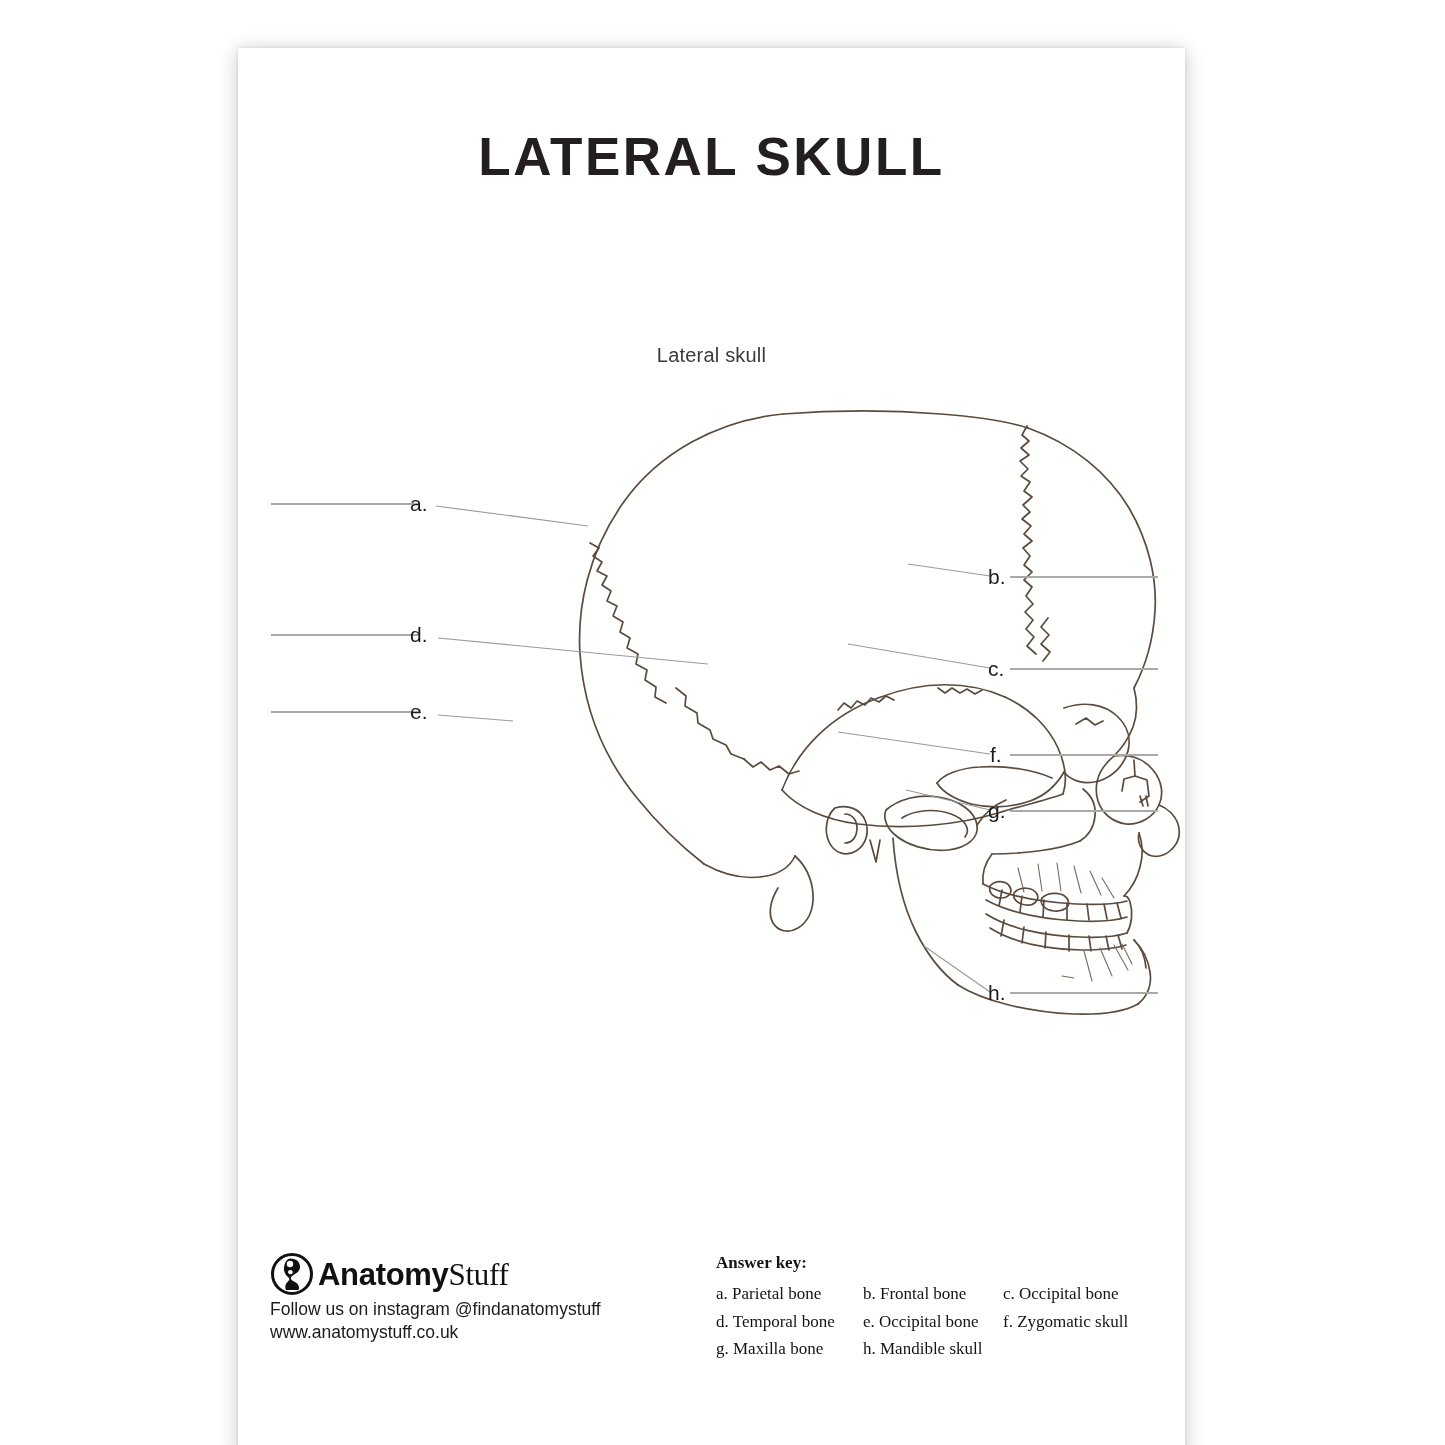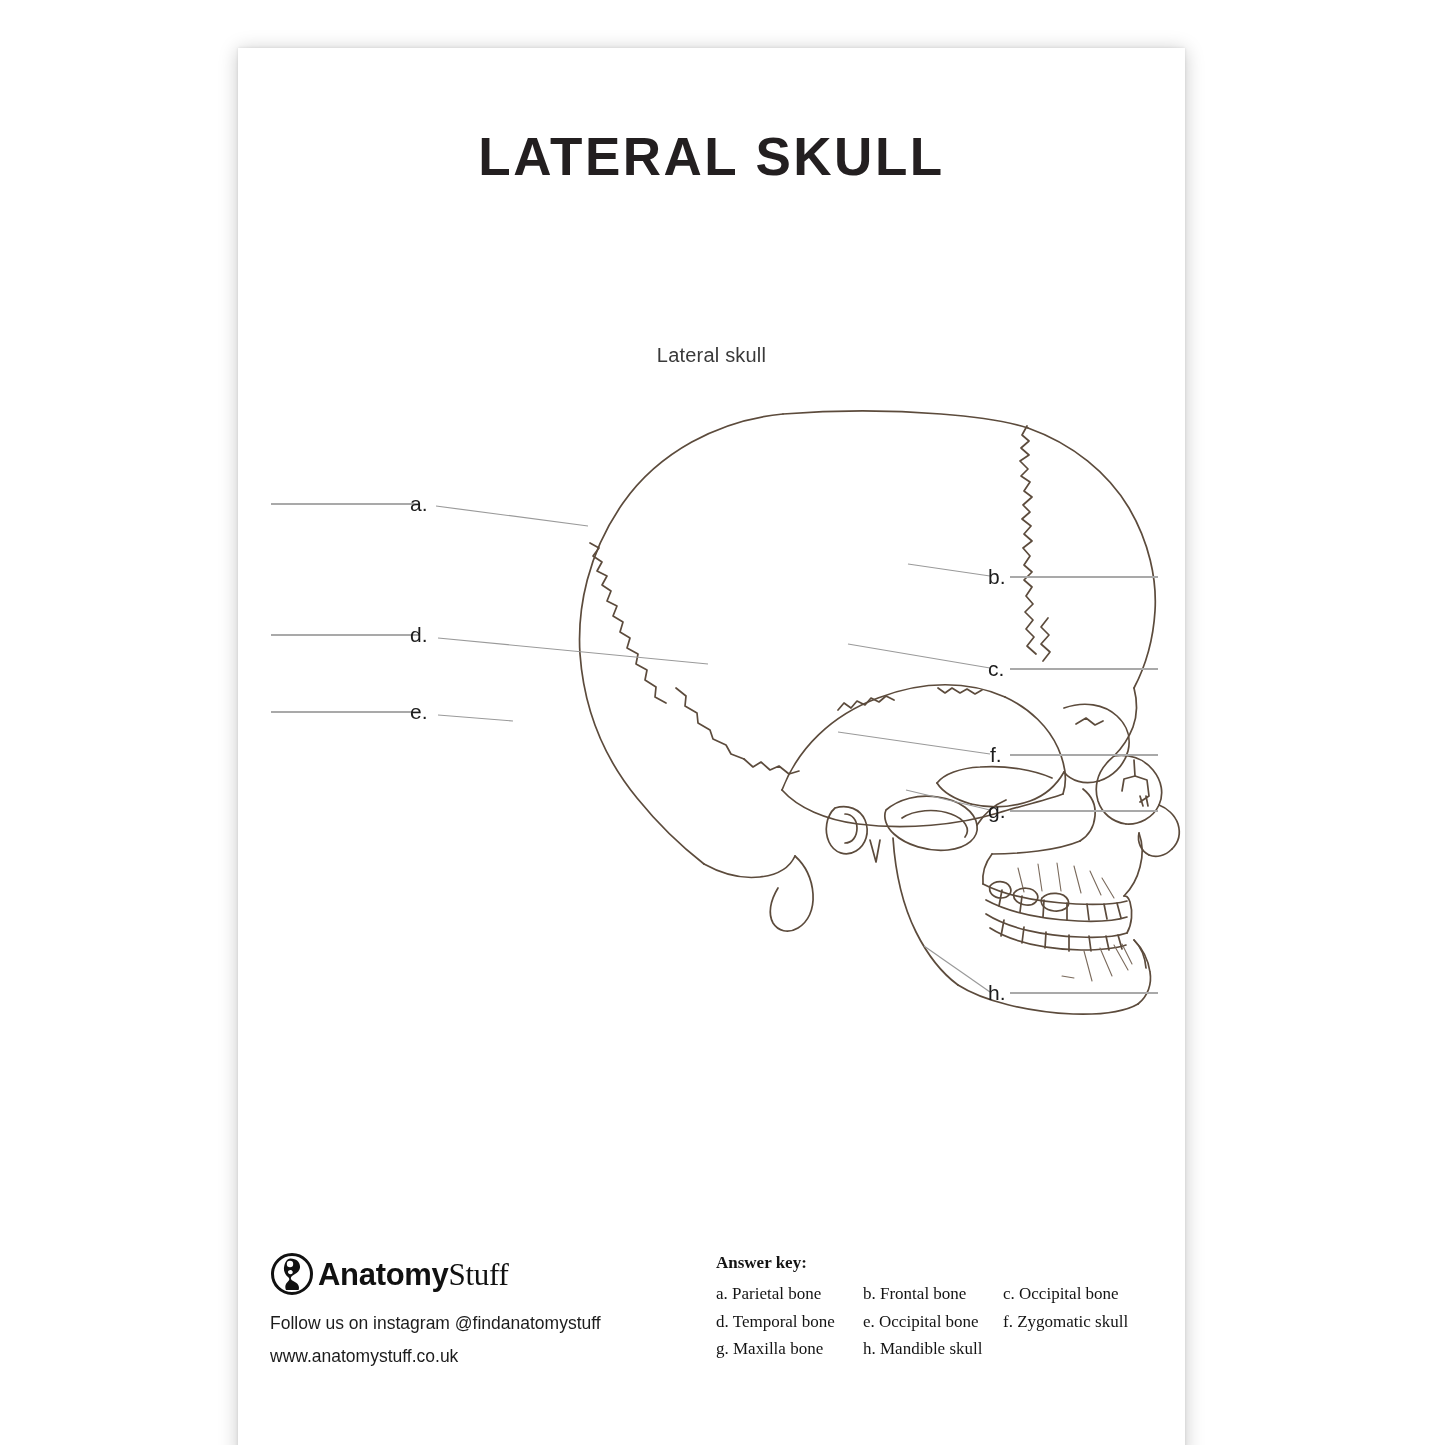--- a/index.html
+++ b/index.html
@@ -103,24 +103,24 @@
     font-weight: 700;
     font-family: "Liberation Sans", sans-serif;
   }
   #logo-text .n {
     font-weight: 400;
     font-family: "Liberation Serif", serif;
   }
   .foot-line {
     font-size: 17.5px;
     color: #1c1c1c;
-    margin-top: 16px;
+    margin-top: 2px;
     line-height: 1.32;
   }
-  .foot-line.second { margin-top: 10px; }
+  .foot-line.second { margin-top: 0; }
 
   #footer-right {
     position: absolute;
     left: 478px;
     top: 1205px;
     width: 440px;
     font-family: Liberation Serif, serif;
   }
   #ak-title {
     font-size: 17px;

